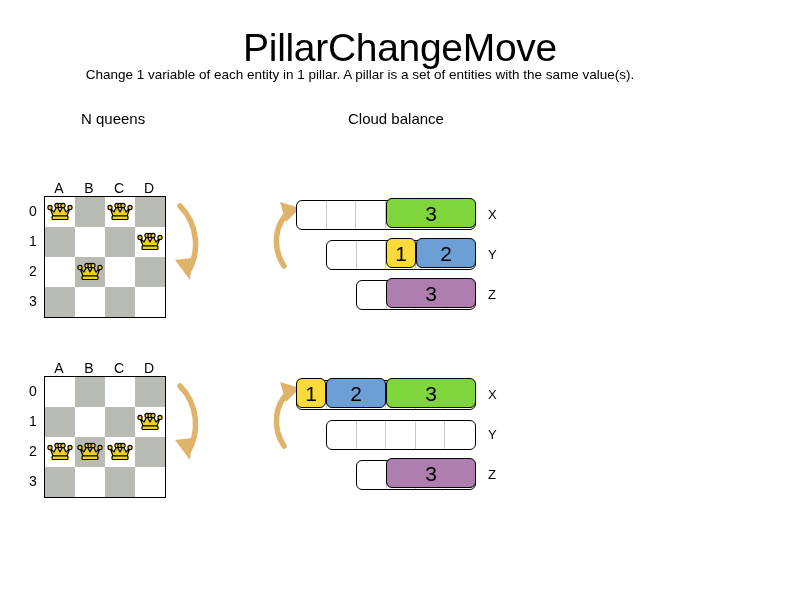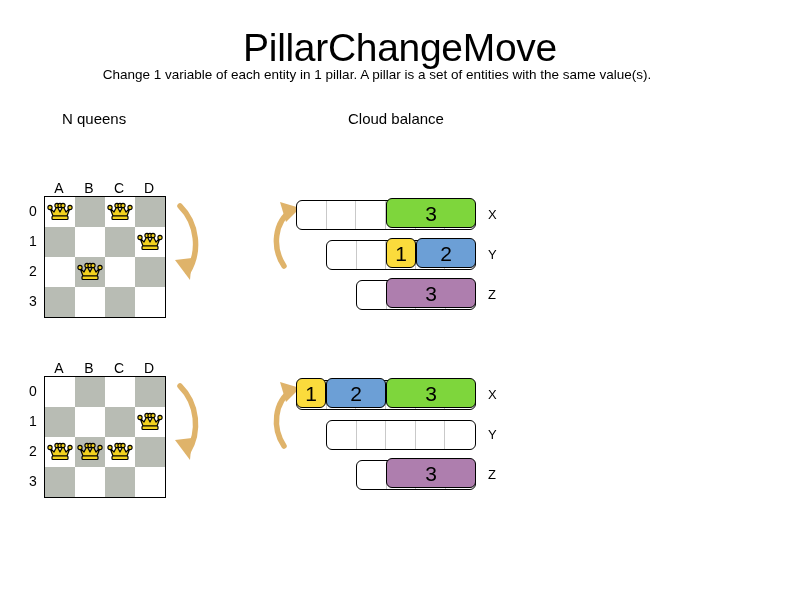--- a/index.html
+++ b/index.html
@@ -29,31 +29,30 @@
     letter-spacing: -0.3px;
   }
   #page-subtitle {
     position: absolute;
     top: 66px;
     left: 0;
     width: 720px;
     text-align: center;
     font-size: 13.5px;
     line-height: 18px;
-    margin-left: 17px;
   }
 
   
   .section-heading {
     position: absolute;
     font-size: 15px;
     line-height: 18px;
     white-space: nowrap;
   }
-  #heading-nqueens { top: 110px; left: 62px; }
+  #heading-nqueens { top: 110px; left: 81px; }
   #heading-cloud  { top: 110px; left: 348px; text-align: center; }
 
   
   .board-block { position: absolute; }
   #board-block-top    { top: 180px; left: 26px; }
   #board-block-bottom { top: 360px; left: 26px; }
 
   .col-labels {
     position: absolute;
     top: 0px;

